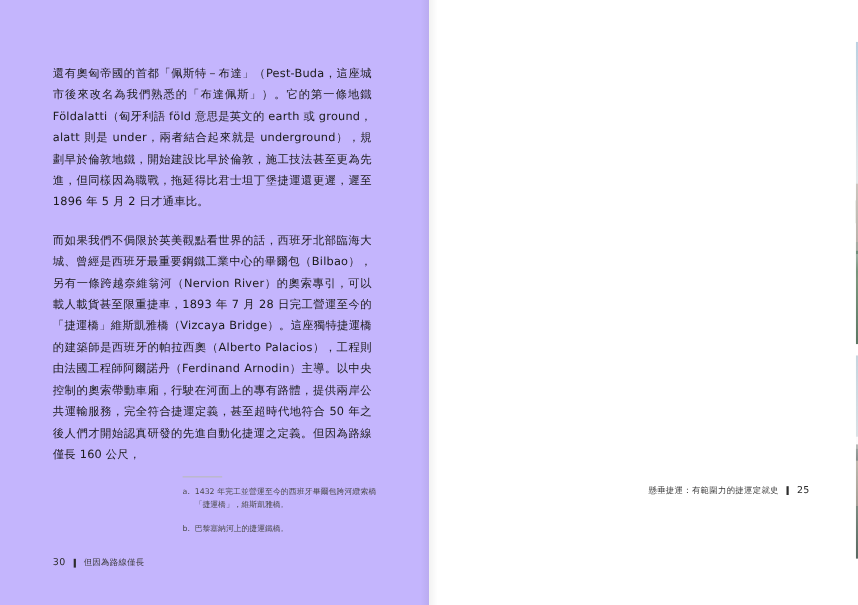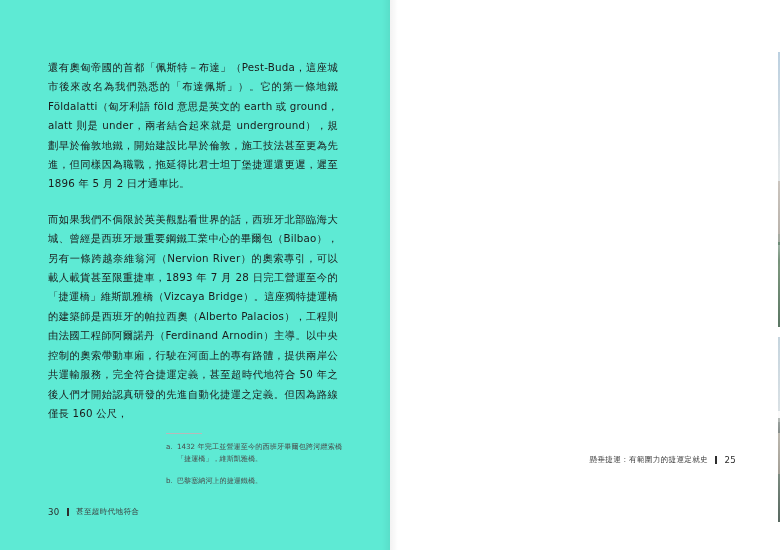--- a/index.html
+++ b/index.html
@@ -13,25 +13,25 @@
     height: 550px;
     background: #ffffff;
     overflow: hidden;
     font-family: "DejaVu Sans", sans-serif;
   }
   
   .page-left {
     position: absolute;
     left: 0; top: 0;
     width: 390px; height: 550px;
-    background: #5eead4;
+    background: #c4b5fd;
   }
   .page-right {
     position: absolute;
-    left: 390px; top: 14px;
+    left: 390px; top: 0;
     width: 390px; height: 484px;
     background: #ffffff;
   }
   .gutter-shadow {
     position: absolute;
     left: 382px; top: 0;
     width: 16px; height: 550px;
     background: linear-gradient(to right, rgba(0,0,0,0.00), rgba(0,0,0,0.05), rgba(0,0,0,0.00));
     pointer-events: none;
   }
@@ -210,21 +210,21 @@
       </div>
       <div class="fn-item">
         <span class="fn-marker">b.</span>
         <span class="fn-text">巴黎塞納河上的捷運鐵橋。</span>
       </div>
     </div>
 
     <div class="footer-left">
       <span class="pagenum">30</span>
       <span class="footer-bar"></span>
-      <span>甚至超時代地符合</span>
+      <span>但因為路線僅長</span>
     </div>
 
   </div>
 
   <div class="page-right">
 
     <div class="photo photo-top">
       <div class="sky-top"></div>
 
       <div class="hill"></div>

